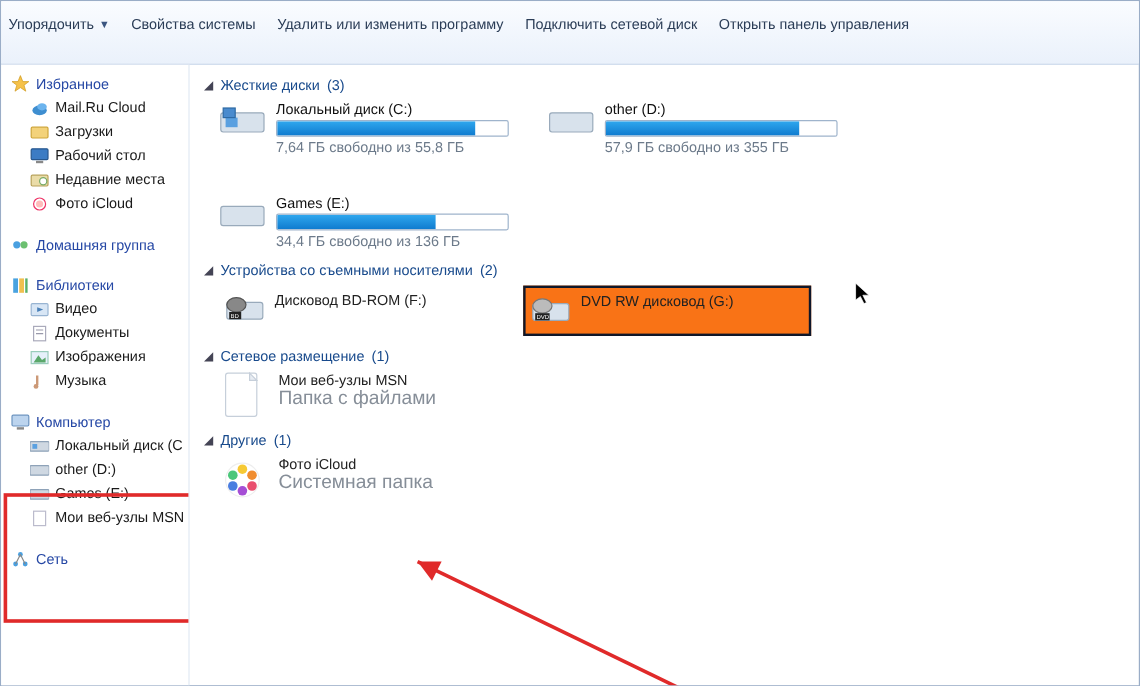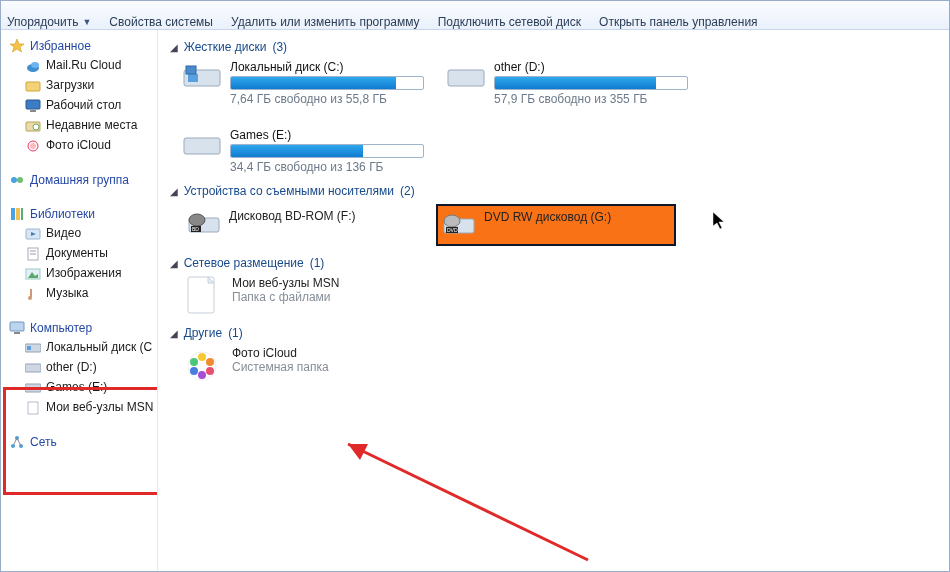--- a/index.html
+++ b/index.html
@@ -1,47 +1,47 @@
 <!DOCTYPE html>
 <html><head>
 <meta charset="utf-8">
 <style>
   html,body{margin:0;padding:0;font-family:"Segoe UI",Tahoma,sans-serif;font-size:12px;color:#222;background:#fff;width:950px;height:572px;overflow:hidden}
   .window{display:flex;flex-direction:column;height:100%;border:1px solid #9aadc7;box-sizing:border-box}
-  .toolbar{display:flex;align-items:flex-end;background:linear-gradient(#fafcff,#eaf1fb);border-bottom:1px solid #c7d6ea;height:28px;padding:0 6px;gap:18px;color:#2b3d57}
+  .toolbar{display:flex;align-items:flex-start;background:linear-gradient(#fafcff,#eaf1fb);border-bottom:1px solid #c7d6ea;height:28px;padding:12px 6px;gap:18px;color:#2b3d57}
   .toolbar .item{display:flex;align-items:center;gap:4px;cursor:default}
   .toolbar .dd{font-size:9px;color:#3b5680}
   .body{display:flex;flex:1;min-height:0}
   .sidebar{width:156px;background:#fff;border-right:1px solid #e2e9f3;padding:6px 0 12px 0;overflow:hidden;position:relative}
   .sb-group{margin-bottom:14px}
   .sb-head{display:flex;align-items:center;gap:5px;padding:2px 6px 2px 8px;color:#2648a5;font-weight:normal}
   .sb-head .ico{width:16px;height:16px;display:inline-flex;align-items:center;justify-content:center}
   .sb-item{display:flex;gap:5px;padding:2px 6px 2px 24px;color:#1a1a1a;white-space:nowrap;overflow:hidden}
   .sb-item .ico{width:16px;height:16px;display:inline-flex;align-items:center;justify-content:center}
   .sb-highlight{position:absolute;border:3px solid #e02a2a;left:2px;width:152px;top:357px;height:102px;pointer-events:none}
   .content{flex:1;padding:6px 10px 6px 12px;overflow:hidden;position:relative}
   .section{margin-bottom:10px}
   .sec-head{display:flex;align-items:center;gap:6px;color:#184a8c;margin:4px 0 6px 0}
   .sec-head .tri{font-size:10px;color:#445}
-  .drives{display:flex;gap:22px;flex-wrap:wrap;margin-left:12px}
+  .drives{display:flex;gap:32px;flex-wrap:wrap;margin-left:12px}
   .drive{display:flex;gap:8px;width:242px}
   .drive .dico{width:40px;height:34px;display:flex;align-items:center;justify-content:center}
   .drive .info{flex:1;display:flex;flex-direction:column;gap:2px}
   .drive .name{color:#111}
   .bar{height:12px;border:1px solid #9fb4cc;background:#fff;position:relative;border-radius:2px;overflow:hidden}
   .bar .fill{position:absolute;top:0;left:0;bottom:0;background:linear-gradient(#2fa7ee,#0f7bcf)}
   .drive .free{color:#6c7a8a;font-size:12px}
   .devices{display:flex;gap:16px;flex-wrap:wrap;margin-left:12px}
   .device{display:flex;align-items:flex-start;gap:8px;padding:4px 10px 4px 4px;border:1px solid transparent}
   .device.sel{border:2px solid #0f172a;background:#f97316}
   .device .dico{width:34px;height:30px;display:flex;align-items:center;justify-content:center}
   .folderItem{display:flex;gap:10px;margin-left:12px}
   .folderItem .fico{width:40px;height:40px;display:flex;align-items:center;justify-content:center}
   .folderItem .ti{display:flex;flex-direction:column}
-  .folderItem .sub{color:#868e98;font-size:12px}
+  .folderItem .sub{color:#868e98;font-size:16px}
   
   svg{display:block}
   .cursor{position:absolute;left:555px;top:182px;pointer-events:none;z-index:50}
   .arrow-annotation{position:absolute;left:170px;top:400px;pointer-events:none;z-index:40}
 </style>
 </head>
 <body>
 
 <div class="window">
 

